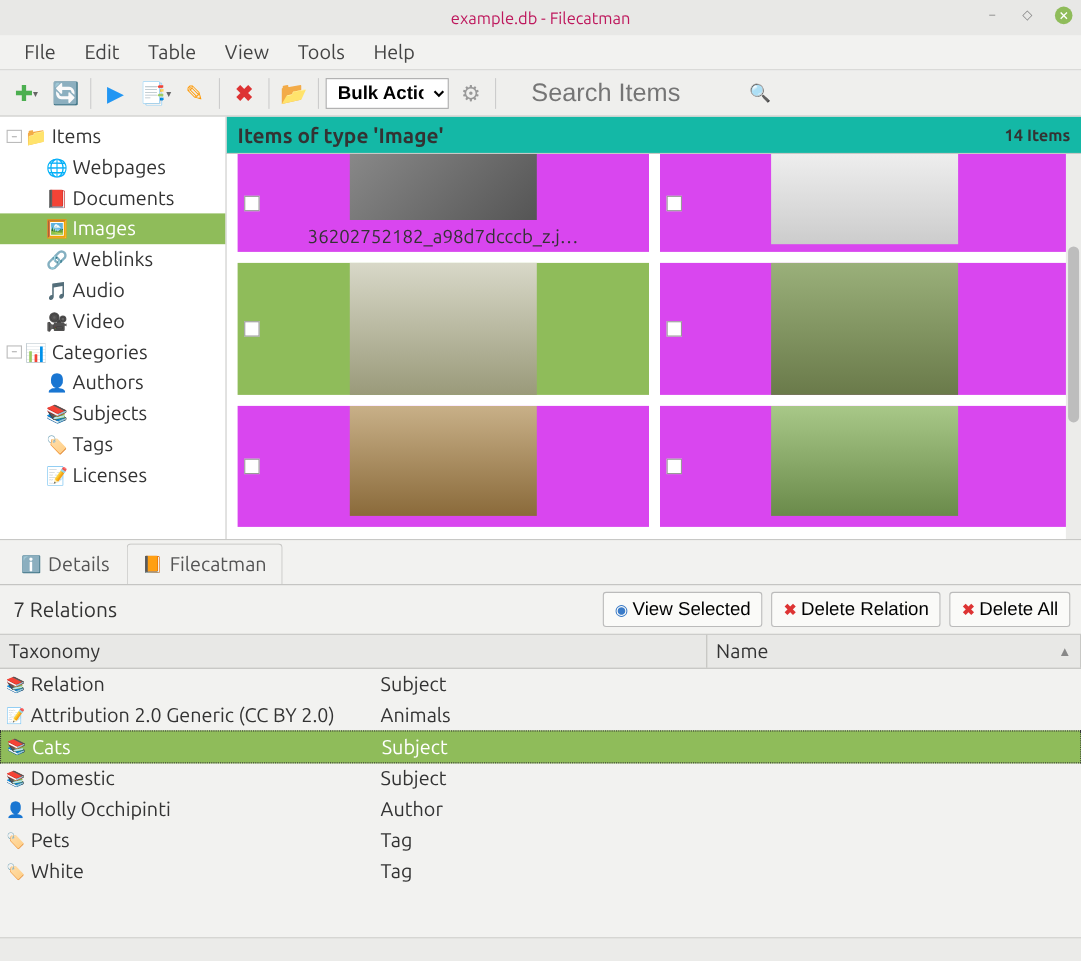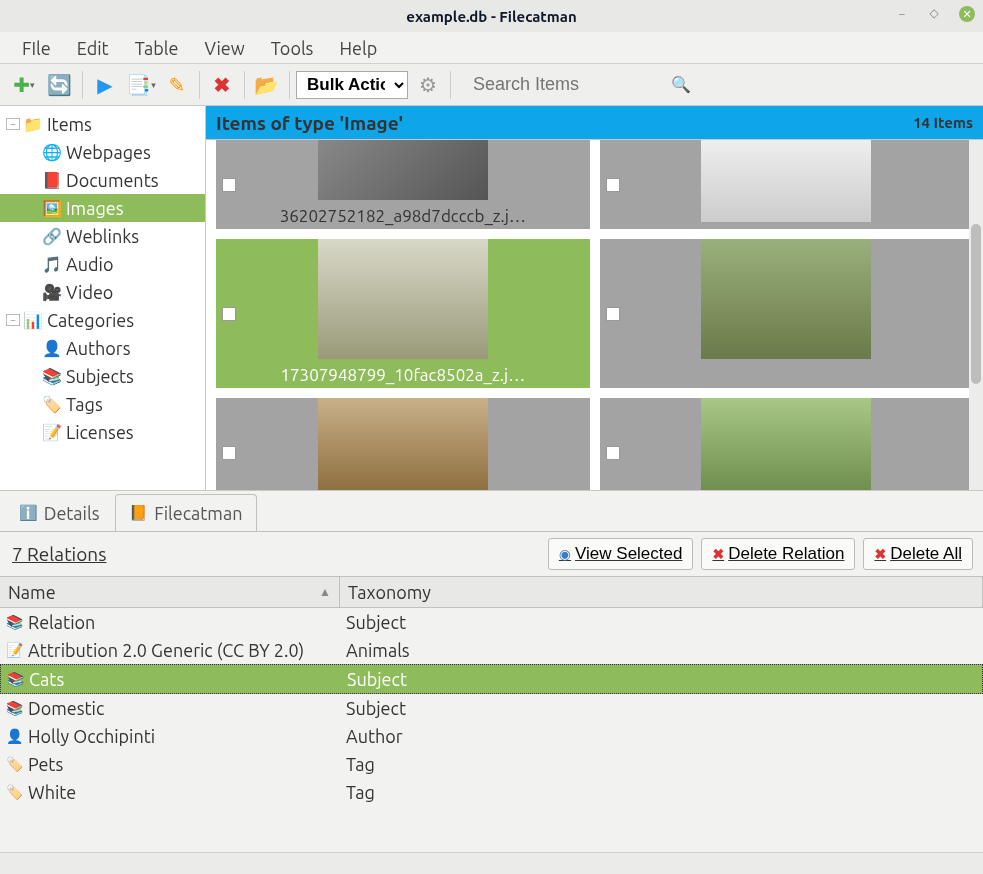--- a/index.html
+++ b/index.html
@@ -1,59 +1,59 @@
 <!DOCTYPE html>
 <html><head>
 <meta charset="utf-8">
 <style>
 * { box-sizing: border-box; margin: 0; padding: 0; }
 body { font-family: "Segoe UI", Ubuntu, Arial, sans-serif; font-size: 14px; background: #f2f2f0; color: #333; width: 983px; height: 874px; overflow: hidden; display: flex; flex-direction: column; }
 .titlebar { height: 32px; background: #e8e8e6; display: flex; align-items: center; justify-content: center; position: relative; }
-.titlebar .title { font-weight: 700; color: #0f172a; font-size: 15px; }
+.titlebar .title { font-weight: 400; color: #be185d; font-size: 15px; }
 .window-controls { position: absolute; right: 8px; top: 6px; display: flex; gap: 18px; }
 .win-btn { width: 14px; height: 14px; font-size: 12px; color: #888; cursor: pointer; display: flex; align-items: center; justify-content: center; }
 .win-close { width: 16px; height: 16px; border-radius: 50%; background: #8fbc5a; color: #fff; font-size: 11px; }
 .menubar { height: 32px; display: flex; align-items: center; padding: 0 12px; gap: 6px; border-bottom: 1px solid #d0d0ce; background: #f2f2f0; }
 .menu-item { padding: 4px 10px; font-size: 18px; color: #444; cursor: pointer; }
 .toolbar { height: 42px; display: flex; align-items: center; padding: 0 8px; gap: 4px; border-bottom: 1px solid #c8c8c6; background: #efefed; }
 .tool-btn { width: 32px; height: 32px; display: flex; align-items: center; justify-content: center; cursor: pointer; border-radius: 3px; font-size: 20px; }
 .tool-sep { width: 1px; height: 28px; background: #ccc; margin: 0 2px; }
 .bulk-select { height: 28px; border: 1px solid #aaa; background: #fff; padding: 0 6px; font-size: 17px; font-weight: 600; width: 112px; }
-.search-input { flex: 1; max-width: 190px; height: 28px; border: none; background: transparent; margin-left: 16px; font-size: 18px; color: #8b5cf6; }
+.search-input { flex: 1; max-width: 190px; height: 28px; border: none; background: transparent; margin-left: 26px; font-size: 23px; color: #8b5cf6; }
 .search-icon { font-size: 16px; color: #6aa3d5; margin-left: 4px; }
 .main-area { flex: 1; display: flex; overflow: hidden; }
 .sidebar { width: 206px; background: #fff; border-right: 1px solid #c8c8c6; overflow-y: auto; padding: 4px 0; }
 .tree-node { display: flex; align-items: center; padding: 4px 6px; cursor: pointer; font-size: 18px; }
 .tree-expander { width: 14px; font-size: 10px; color: #888; text-align: center; border: 1px solid #bbb; height: 12px; line-height: 10px; margin-right: 3px;}
 .tree-icon { width: 20px; font-size: 16px; text-align: center; margin-right: 4px; }
 .tree-label { }
 .tree-indent { padding-left: 42px; }
 .tree-selected { background: #8fbc5a; color: #fff; }
 .content-area { flex: 1; display: flex; flex-direction: column; overflow: hidden; }
-.content-header { height: 34px; display: flex; align-items: center; justify-content: space-between; padding: 0 10px; border-bottom: 1px solid #c8c8c6; background: #0ea5e9; }
+.content-header { height: 34px; display: flex; align-items: center; justify-content: space-between; padding: 0 10px; border-bottom: 1px solid #c8c8c6; background: #14b8a6; }
 .content-header .ht { font-weight: 700; font-size: 19px; }
 .content-header .count { font-weight: 700; font-size: 15px; }
 .grid-area { flex: 1; overflow-y: auto; background: #fff; position: relative; }
 .grid-wrap { display: grid; grid-template-columns: 1fr 1fr; gap: 10px; padding: 0 10px 10px 10px; }
-.item-cell { background: #a3a3a3; position: relative; display: flex; flex-direction: column; align-items: center; padding-top: 0; }
+.item-cell { background: #d946ef; position: relative; display: flex; flex-direction: column; align-items: center; padding-top: 0; }
 .item-cell.selected { background: #8fbc5a; color: #fff; }
 .item-check { position: absolute; left: 6px; top: 50%; transform: translateY(-50%); width: 14px; height: 14px; border: 1px solid #999; background: #fff; }
 .item-cell.selected .item-check { background: #fff; }
 .thumb { width: 170px; height: 120px; background: linear-gradient(135deg, #bbb, #888); margin-top: 0; display: flex; align-items: center; justify-content: center; font-size: 48px; }
 .thumb.cut { height: 60px; margin-top:0; }
 .item-label { font-size: 17px; padding: 6px 4px 4px 4px; text-align: center; white-space: nowrap; overflow: hidden; text-overflow: ellipsis; max-width: 300px; }
 .grid-scrollbar { position: absolute; right: 0; top: 0; width: 14px; height: 100%; background: #ececea; }
 .scroll-thumb { position: absolute; right: 2px; top: 84px; width: 10px; height: 160px; background: #bdbdbd; border-radius: 5px; }
 .bottom-panel { height: 362px; border-top: 1px solid #c8c8c6; display: flex; flex-direction: column; background: #f2f2f0; }
 .tabs-row { display: flex; align-items: flex-end; height: 40px; padding-left: 4px; }
 .tab { padding: 8px 14px; display: flex; align-items: center; gap: 6px; font-size: 18px; color: #555; border: 1px solid transparent; border-bottom: none; cursor: pointer; }
 .tab.active { background: #f2f2f0; border-color: #c0c0be; border-top-left-radius: 4px; border-top-right-radius: 4px; }
 .tab-icon { font-size: 15px; }
 .panel-body { flex: 1; display: flex; flex-direction: column; border-top: 1px solid #c0c0be; }
-.rel-toolbar { display: flex; align-items: center; justify-content: space-between; padding: 6px 10px; text-decoration: underline; }
+.rel-toolbar { display: flex; align-items: center; justify-content: space-between; padding: 6px 10px; }
 .rel-count { font-size: 19px; padding-left: 2px; }
 .rel-actions { display: flex; gap: 8px; }
 .rel-btn { border: 1px solid #bbb; background: #fafaf8; padding: 5px 10px; font-size: 17px; display: flex; align-items: center; gap: 4px; cursor: pointer; border-radius: 3px; }
 .rel-btn .r-icon { font-size: 14px; }
 .rel-btn .r-icon.view { color: #3a7bc8; }
 .rel-btn .r-icon.del { color: #d33; font-weight: bold; }
 .rel-table { flex: 1; overflow-y: auto; }
 .rel-head { display: flex; background: #e8e8e6; border-top: 1px solid #c0c0be; border-bottom: 1px solid #c0c0be; font-size: 18px; }
 .rel-head .col { padding: 5px 8px; border-right: 1px solid #c0c0be; }
 .col-name { width: 340px; display: flex; justify-content: space-between; align-items: center; }
@@ -174,21 +174,20 @@
           <div class="thumb cut" style="background:linear-gradient(135deg,#888,#555)"></div>
           <div class="item-label">36202752182_a98d7dcccb_z.j…</div>
         </div>
         <div class="item-cell">
           <span class="item-check"></span>
           <div class="thumb cut" style="height:82px;background:linear-gradient(#eee,#ccc)"></div>
         </div>
         <div class="item-cell selected">
           <span class="item-check"></span>
           <div class="thumb" style="background:linear-gradient(#d8d8c8,#9a9a7a)"></div>
-          <div class="item-label">17307948799_10fac8502a_z.j…</div>
         </div>
         <div class="item-cell">
           <span class="item-check"></span>
           <div class="thumb" style="background:linear-gradient(#9ab07a,#6a7a4a)"></div>
         </div>
         <div class="item-cell" style="overflow:hidden;height:110px">
           <span class="item-check"></span>
           <div class="thumb" style="background:linear-gradient(#c8b088,#8a6a3a);height:100px"></div>
         </div>
         <div class="item-cell" style="overflow:hidden;height:110px">
@@ -227,27 +226,27 @@
           <span>Delete Relation</span>
         </button>
         <button class="rel-btn">
           <span class="r-icon del">✖</span>
           <span>Delete All</span>
         </button>
       </div>
     </div>
     <div class="rel-table">
       <div class="rel-head">
+        <div class="col col-tax">
+          <span>Taxonomy</span>
+        </div>
         <div class="col col-name">
           <span>Name</span>
           <span style="font-size:12px;color:#888">▲</span>
         </div>
-        <div class="col col-tax">
-          <span>Taxonomy</span>
-        </div>
       </div>
       <div id="rel-rows">
           <div class="rel-row">
             <div class="c-name">
               <span class="r-rowicon">📚</span>
               <span>Relation</span>
             </div>
             <div class="c-tax">Subject</div>
           </div>
           <div class="rel-row">

